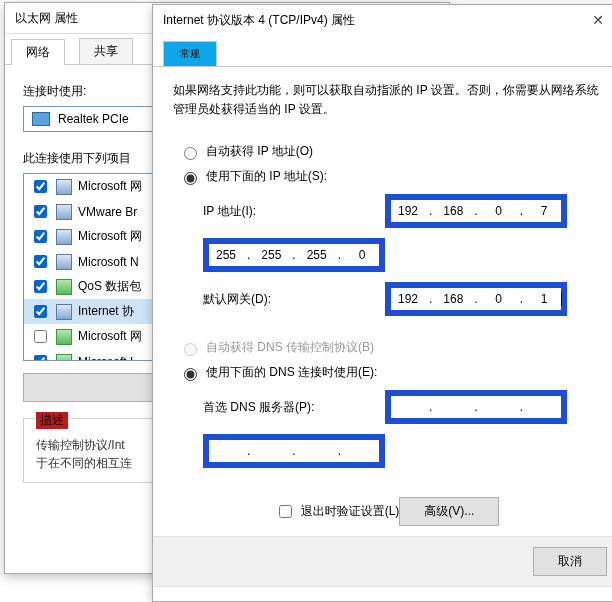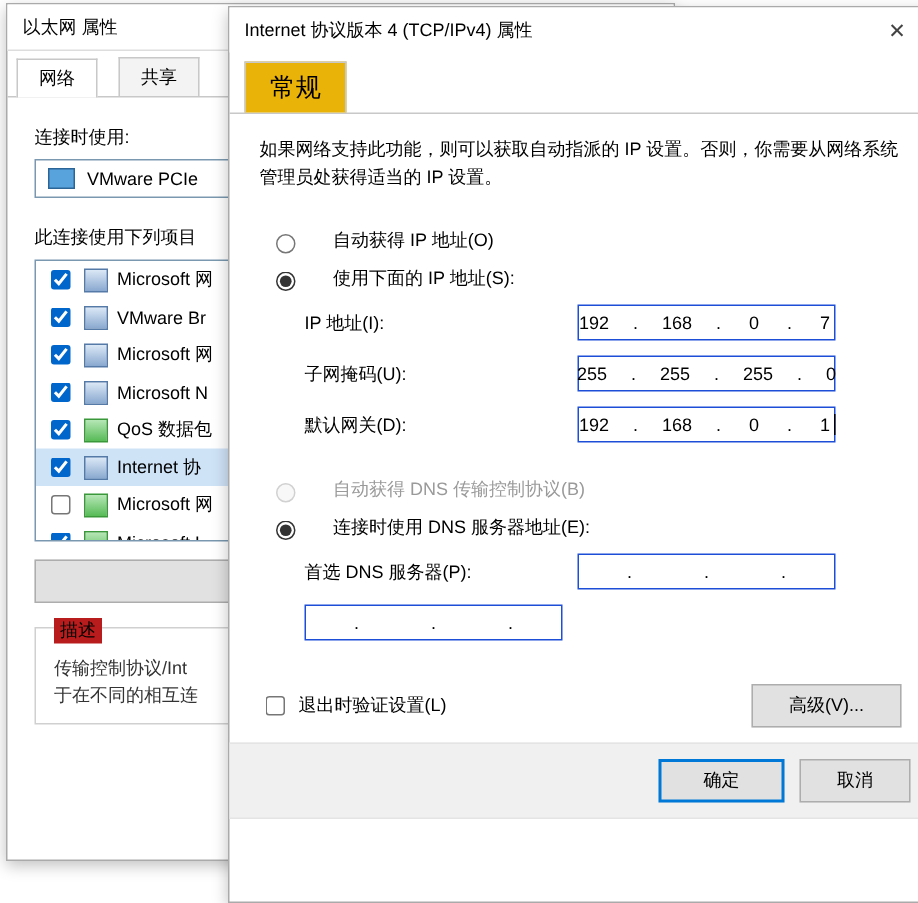--- a/index.html
+++ b/index.html
@@ -26,30 +26,30 @@
   .btnrow{display:flex;gap:0;margin-top:12px}
   .wbtn{border:1px solid #adadad;background:#e1e1e1;padding:5px 16px;font-size:12px}
   .fieldset{border:1px solid #d0d0d0;margin-top:16px;padding:10px 12px}
   .fieldset .legend{font-size:12px;position:relative;top:-17px;background:#b91c1c;display:inline-block;padding:0 4px}
   .desc{font-size:12px;color:#333;line-height:1.5}
 
   
   #ipwin{left:152px;top:4px;width:470px;height:596px}
   #ipwin .titlebar{border-bottom:none}
   .iptabs{display:flex;border-bottom:1px solid #c8c8c8;padding:6px 10px 0 10px}
-  .iptabs .tab{padding:5px 16px;border:1px solid #c8c8c8;border-bottom:none;background:#eab308;font-size:17px}
+  .iptabs .tab{padding:5px 16px;border:1px solid #c8c8c8;border-bottom:none;background:#0ea5e9;font-size:10px}
   .ipbody{padding:14px 22px 10px 20px}
   .hint{font-size:12px;line-height:1.6;margin-bottom:18px}
   .rgrp{padding:2px 0 2px 6px}
-  .rrow{display:flex;align-items:center;gap:22px;padding:4px 0;font-size:12px}
+  .rrow{display:flex;align-items:center;gap:6px;padding:4px 0;font-size:12px}
   input[type=radio]{accent-color:#333}
   .indent{margin-left:24px}
   .kv{display:flex;align-items:center;padding:5px 0}
   .kv .k{flex:0 0 182px;font-size:12px}
-  .ipfield{width:170px;height:22px;border:1px solid #1d4ed8;display:flex;align-items:center;justify-content:center;gap:16px;font-family:Tahoma,sans-serif;font-size:12px;letter-spacing:0}
+  .ipfield{width:170px;height:22px;border:6px solid #1d4ed8;display:flex;align-items:center;justify-content:center;gap:4px;font-family:Tahoma,sans-serif;font-size:12px;letter-spacing:0}
   .ipfield span{display:inline-block;text-align:center;width:34px}
   .ipfield i{font-style:normal}
   .chkrow{display:flex;align-items:center;gap:6px}
   .footer{display:flex;justify-content:flex-end;gap:10px;padding:10px 16px;border-top:1px solid #e4e4e4;background:#f0f0f0;border-bottom:1px solid #e4e4e4}
   .okbtn,.cancelbtn,.advbtn,.wbtn{cursor:default}
   .okbtn{border:2px solid #0078d7;background:#e1e1e1;padding:4px 28px;font-size:12px}
   .cancelbtn,.advbtn{border:1px solid #adadad;background:#e1e1e1;padding:5px 24px;font-size:12px}
   .disabled-radio{color:#9a9a9a}
   .spacer{height:10px}
 </style>
@@ -62,21 +62,21 @@
     <div class="close">✕</div>
   </div>
   <div class="tabs">
     <div class="tab active">网络</div>
     <div class="tab">共享</div>
   </div>
   <div class="ethbody">
     <div class="lbl">连接时使用:</div>
     <div class="chipbox">
       <div class="nicicon"></div>
-      <span>VMware PCIe</span>
+      <span>Realtek PCIe</span>
     </div>
 
     <div class="lbl">此连接使用下列项目</div>
     <div class="listbox" id="svclist">
         <div class="listitem">
           <input type="checkbox" class="chk" checked="" style="">
           <div class="svcicon net"></div>
           <span>Microsoft 网</span>
         </div>
         <div class="listitem">
@@ -159,21 +159,20 @@
             <span>192</span>
               <i>.</i>
               <span>168</span>
               <i>.</i>
               <span>0</span>
               <i>.</i>
               <span>7</span>
           </div>
         </div>
         <div class="kv">
-          <div class="k">子网掩码(U):</div>
           <div class="ipfield">
             <span>255</span>
               <i>.</i>
               <span>255</span>
               <i>.</i>
               <span>255</span>
               <i>.</i>
               <span>0</span>
           </div>
         </div>
@@ -194,21 +193,21 @@
 
     <div class="spacer"></div>
 
     <div class="rgrp">
       <label class="rrow disabled-radio">
         <input type="radio" name="dnsmode" disabled="" style="">
         <span>自动获得 DNS 传输控制协议(B)</span>
       </label>
       <label class="rrow">
         <input type="radio" name="dnsmode" checked="" style="">
-        <span>连接时使用 DNS 服务器地址(E):</span>
+        <span>使用下面的 DNS 连接时使用(E):</span>
       </label>
 
       <div class="indent">
         <div class="kv">
           <div class="k">首选 DNS 服务器(P):</div>
           <div class="ipfield">
             <span></span>
               <i>.</i>
               <span></span>
               <i>.</i>
@@ -224,26 +223,25 @@
               <span></span>
               <i>.</i>
               <span></span>
               <i>.</i>
               <span></span>
           </div>
         </div>
       </div>
     </div>
 
-    <div style="display:flex;align-items:center;justify-content:space-between;margin-top:22px">
+    <div style="display:flex;align-items:center;justify-content:center;margin-top:22px">
       <label class="chkrow">
         <input type="checkbox" class="chk" style="">
         <span>退出时验证设置(L)</span>
       </label>
       <button class="advbtn">高级(V)...</button>
     </div>
   </div>
 
   <div class="footer">
-    <button class="okbtn">确定</button>
     <button class="cancelbtn">取消</button>
   </div>
 </div>
 
 </body></html>

